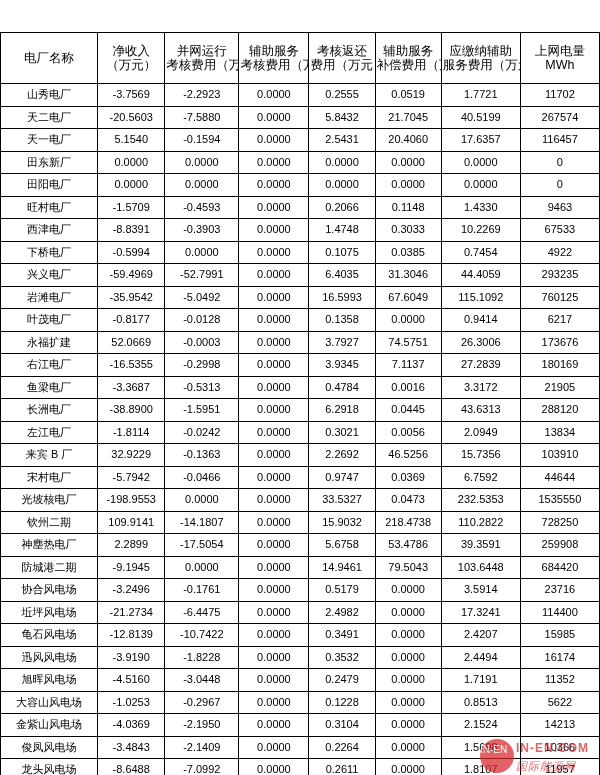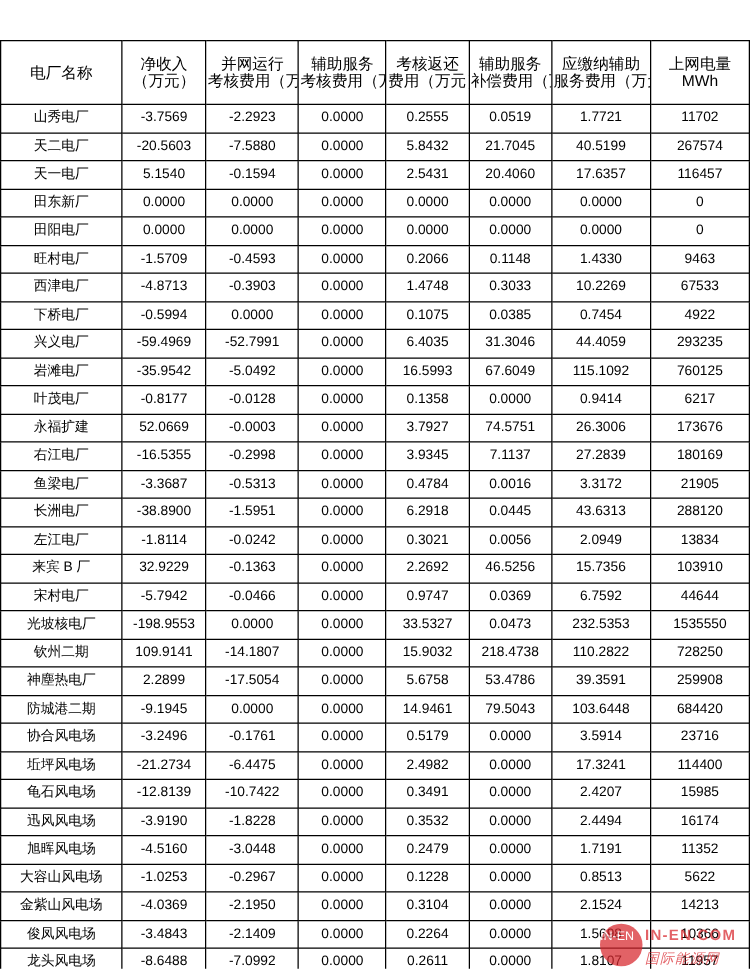--- a/index.html
+++ b/index.html
@@ -219,21 +219,21 @@
           <td class="num">-1.5709</td>
           <td class="num">-0.4593</td>
           <td class="num">0.0000</td>
           <td class="num">0.2066</td>
           <td class="num">0.1148</td>
           <td class="num">1.4330</td>
           <td class="num">9463</td>
         </tr>
         <tr>
           <td class="name">西津电厂</td>
-          <td class="num">-4.8713</td>
+          <td class="num">-8.8391</td>
           <td class="num">-0.3903</td>
           <td class="num">0.0000</td>
           <td class="num">1.4748</td>
           <td class="num">0.3033</td>
           <td class="num">10.2269</td>
           <td class="num">67533</td>
         </tr>
         <tr>
           <td class="name">下桥电厂</td>
           <td class="num">-0.5994</td>

